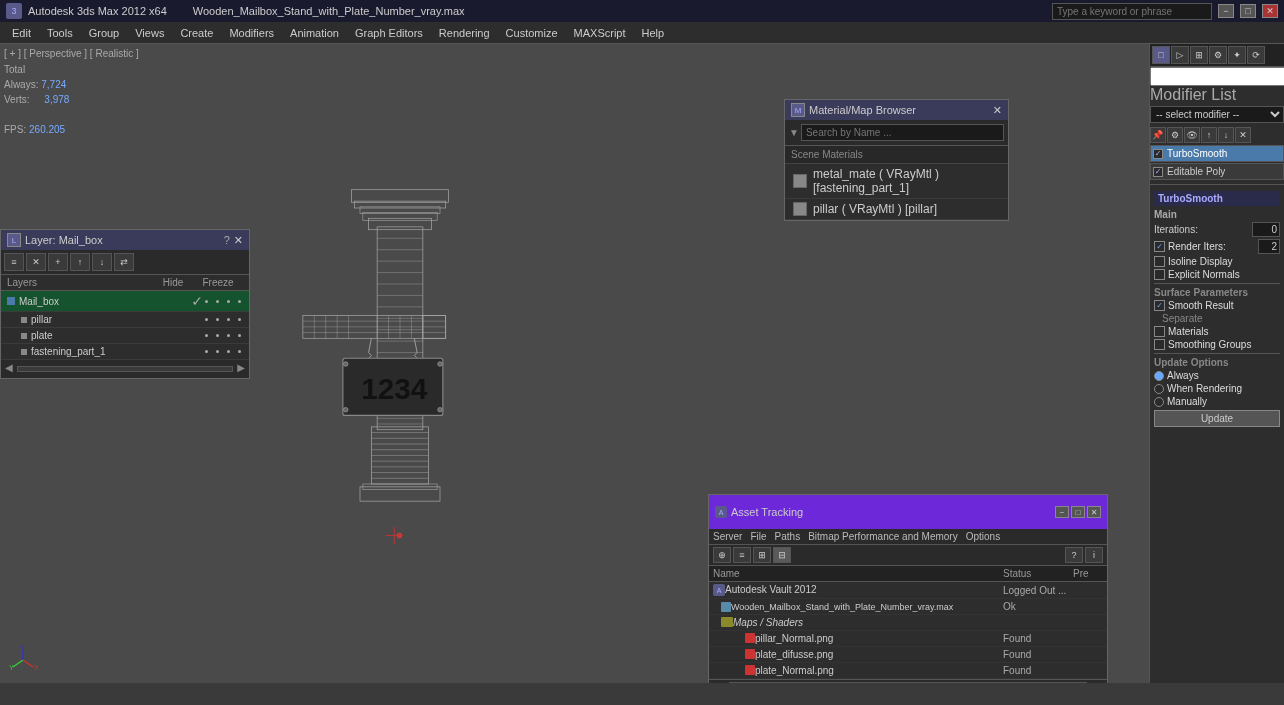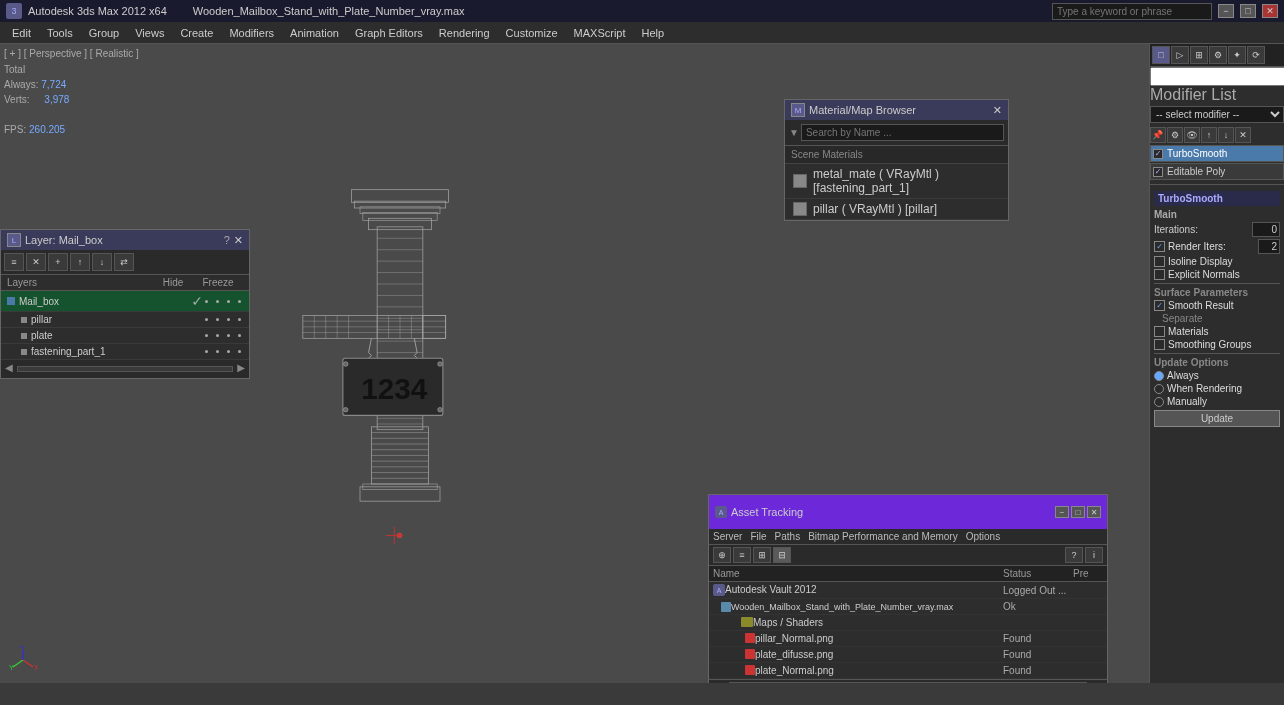--- a/index.html
+++ b/index.html
@@ -448,21 +448,21 @@
       align-items: center;
       padding: 2px 4px;
       font-size: 10px;
       color: #ccc;
       border-bottom: 1px solid #333;
     }
     .asset-row-name { flex: 1; display: flex; align-items: flex-start; }
     .asset-row-status { width: 70px; color: #aaa; }
     .asset-row-pre { width: 30px; }
     .asset-indent1 { padding-left: 12px; }
-    .asset-indent2 { padding-left: 32px; }
+    .asset-indent2 { padding-left: 12px; font-style: italic; }
     .asset-icon-vault {
       width: 12px; height: 12px;
       background: #5a5a8a;
       border-radius: 2px;
       display: inline-flex; align-items: center; justify-content: center;
       font-size: 7px; color: #aaf;
       flex-shrink: 0;
     }
     .asset-icon-file {
       width: 10px; height: 10px;

